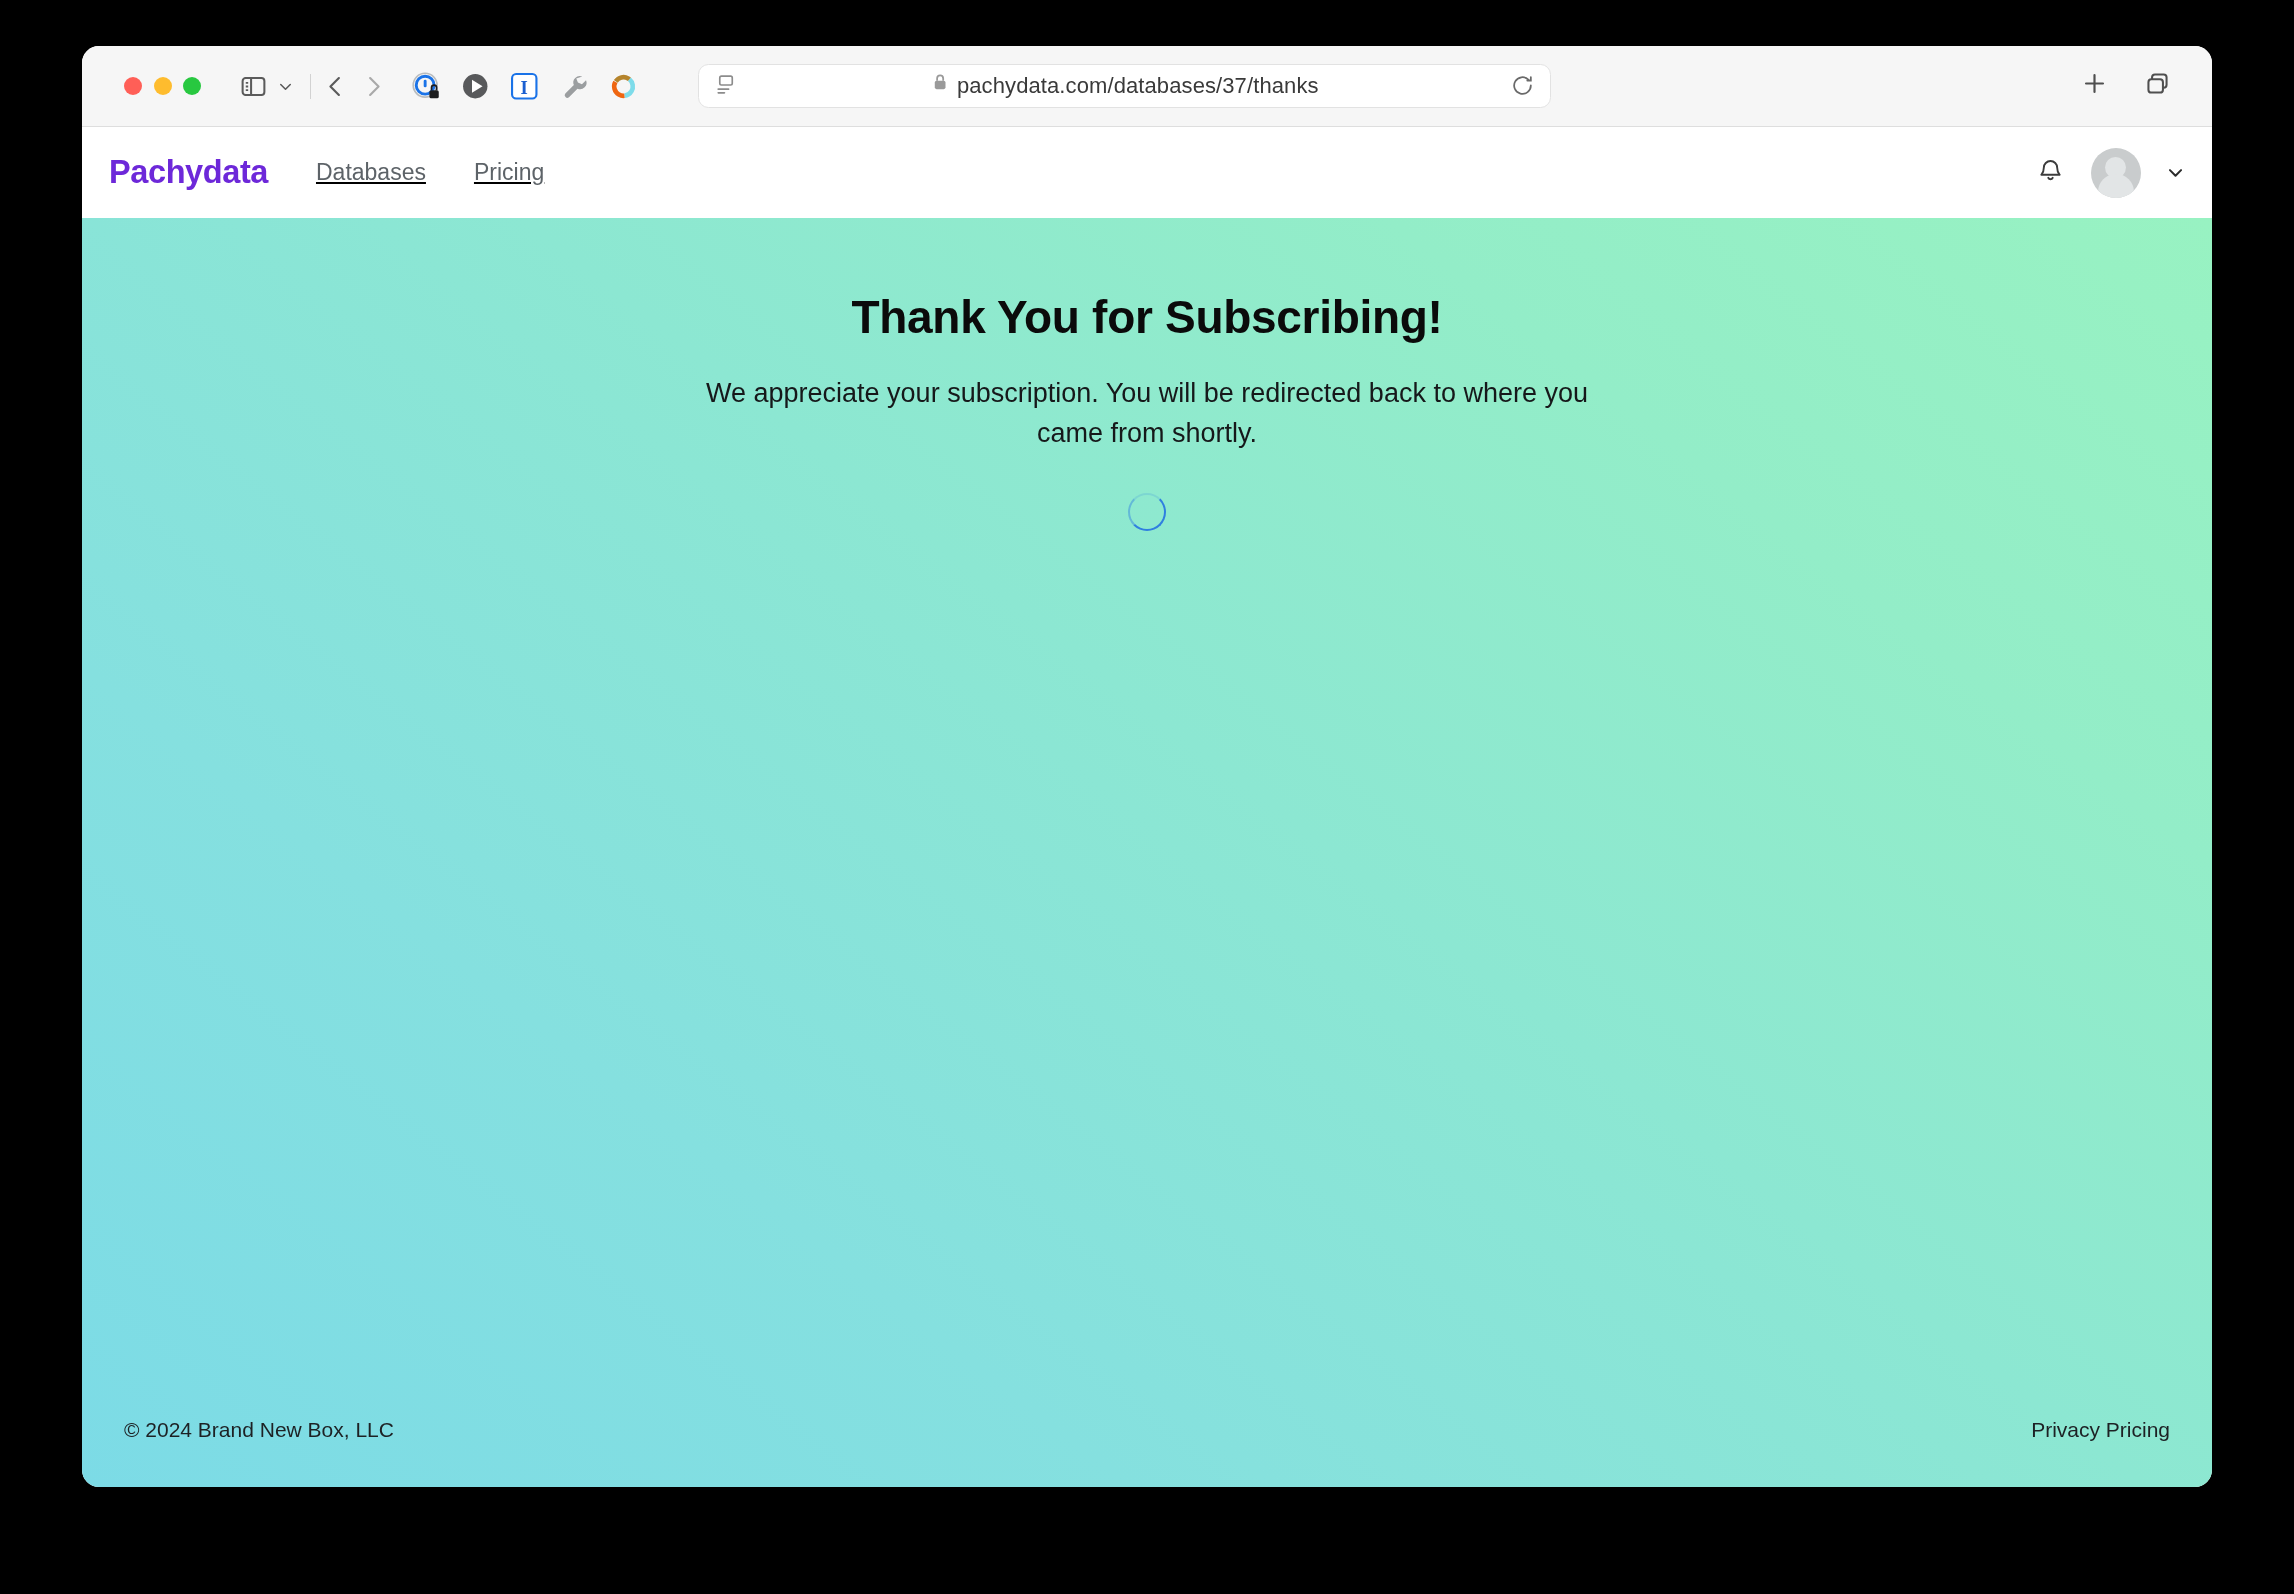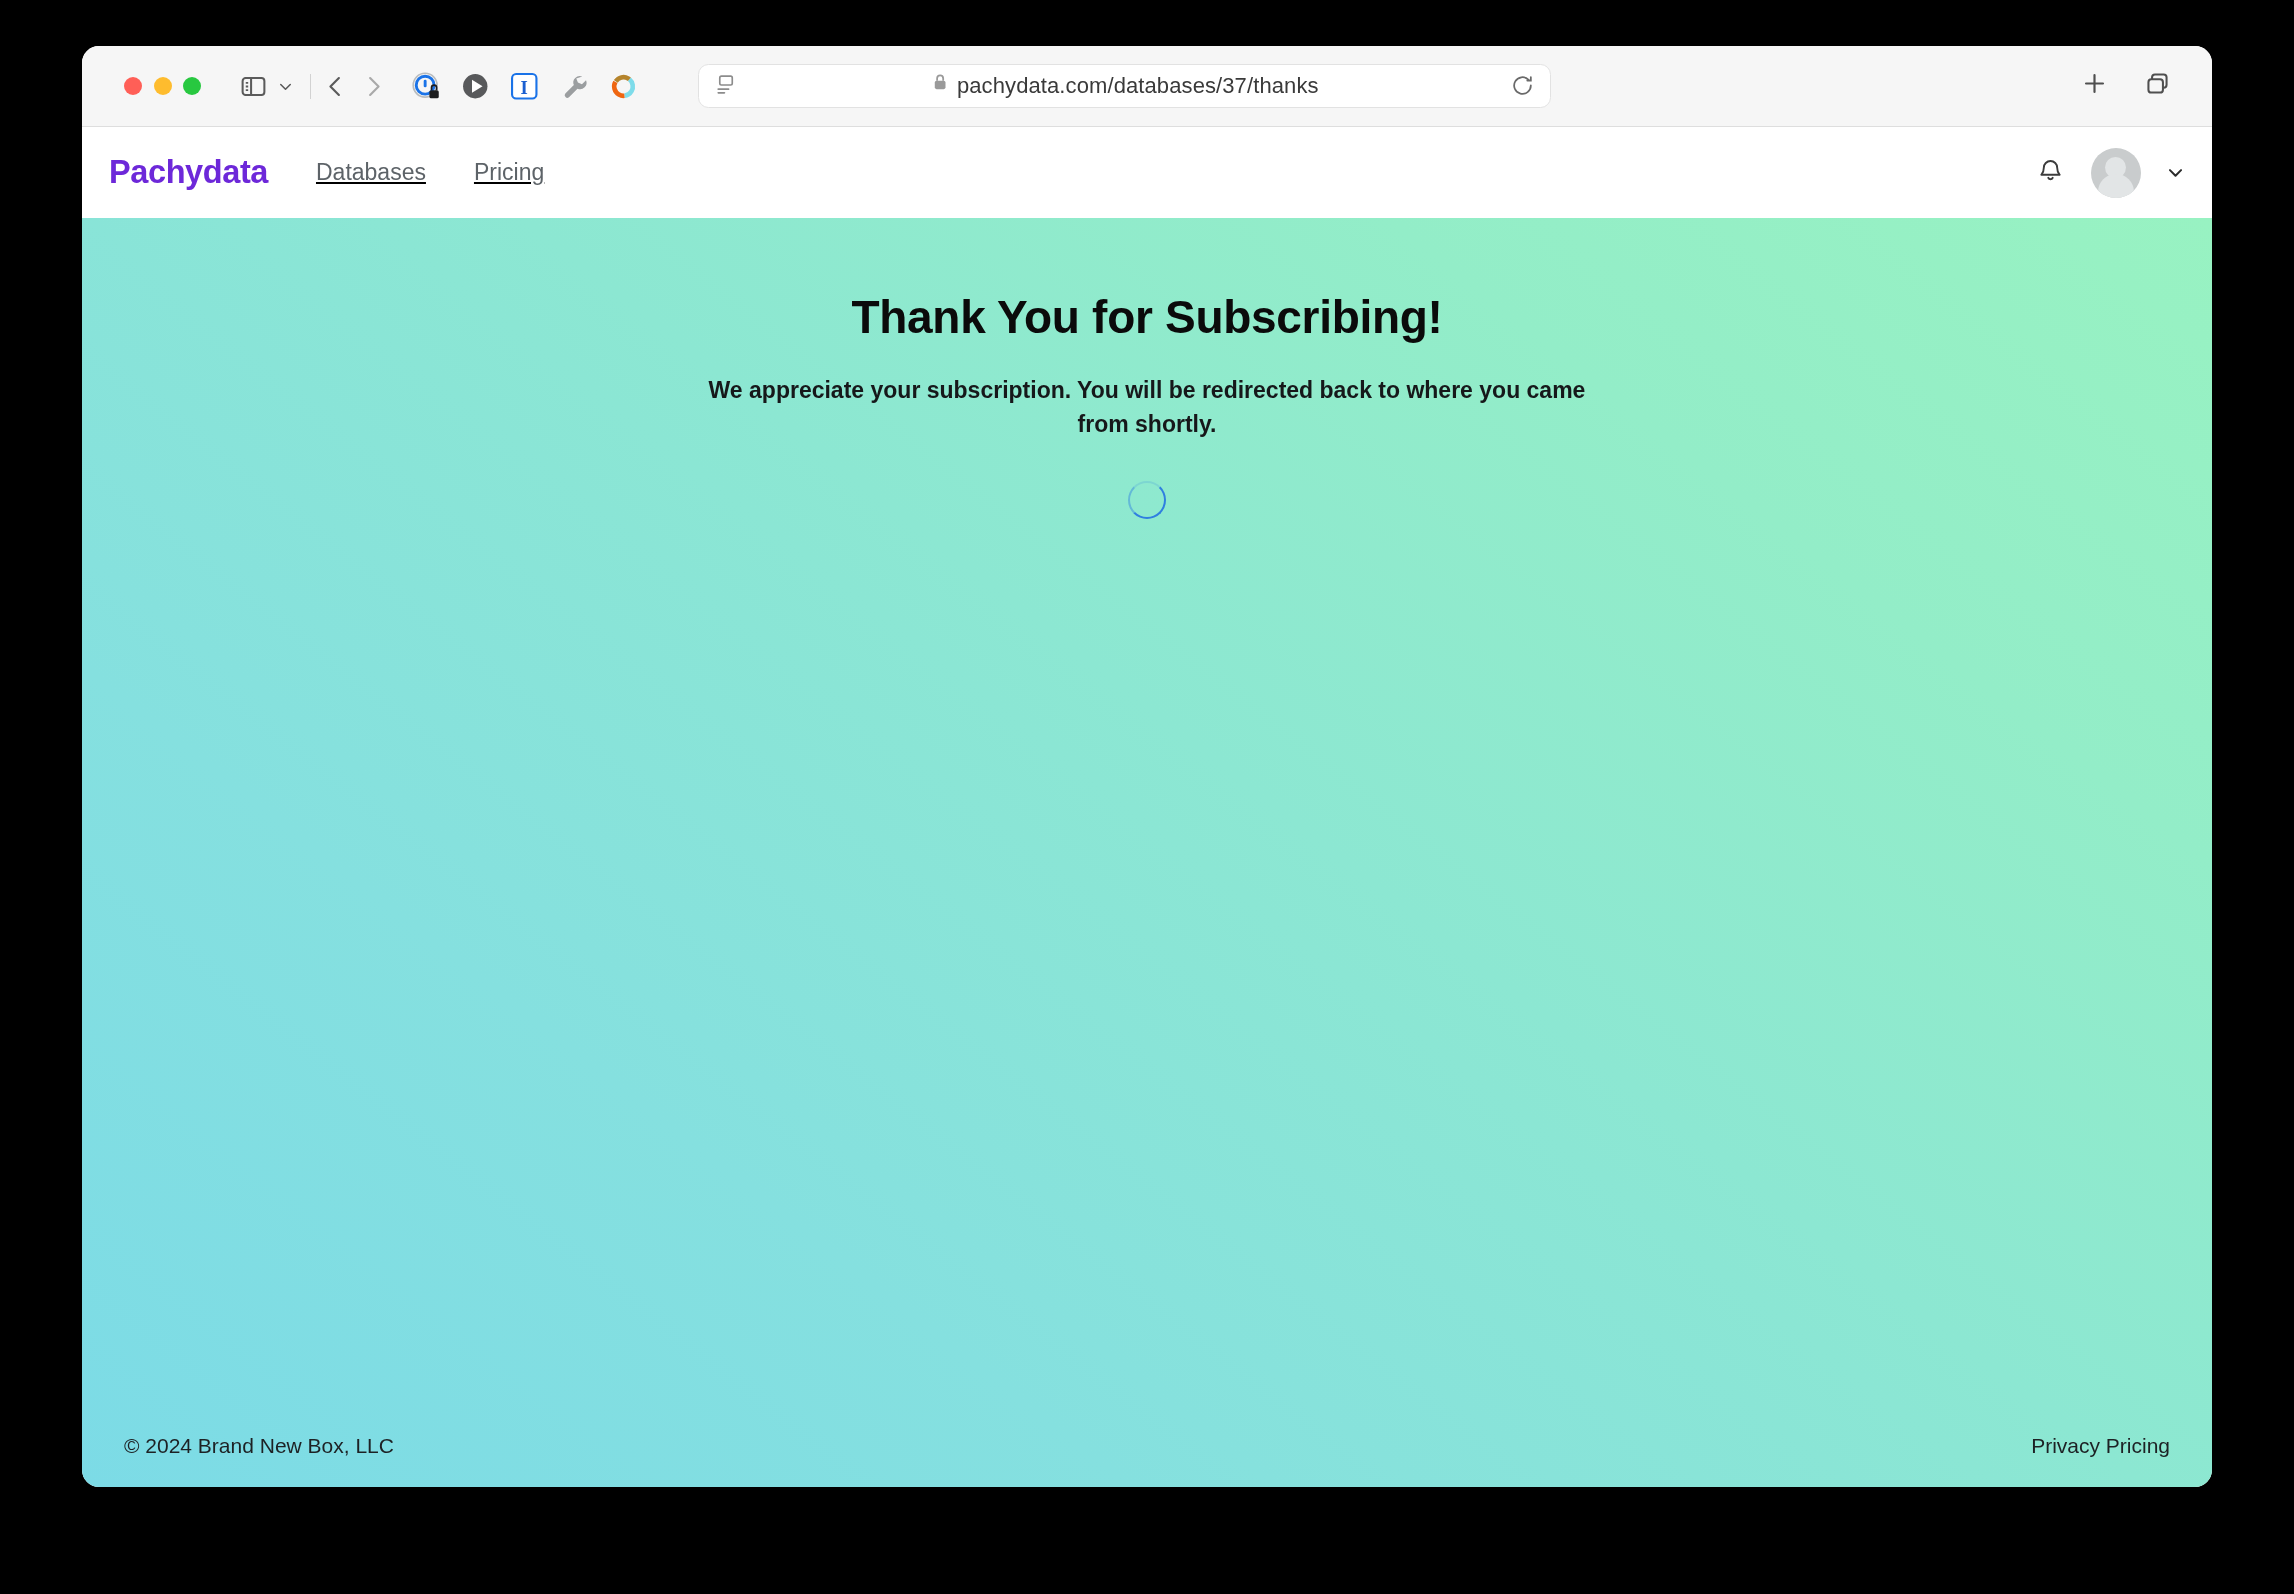--- a/index.html
+++ b/index.html
@@ -204,45 +204,45 @@
   #thanks-title {
     font-size: 46px;
     font-weight: bold;
     color: #0b0b0b;
     letter-spacing: -0.3px;
     line-height: 1.2;
   }
   #thanks-sub {
     margin: 29px auto 0 auto;
     max-width: 899px;
-    font-size: 23px;
+    font-size: 27px;
     line-height: 1.46;
     color: #16181a;
-    font-weight: 700;
+    font-weight: 400;
   }
 
   #spinner-wrap {
     margin-top: 40px;
     display: flex;
     justify-content: center;
   }
   #spinner {
     width: 38px;
     height: 38px;
     border-radius: 50%;
     border: 2.9px solid #2f7fe0;
     border-top-color: rgba(47,127,224,0.18);
     border-left-color: rgba(47,127,224,0.45);
     display: block;
   }
 
   
   #site-footer {
     position: absolute;
-    left: 0; right: 0; bottom: 0;
+    left: 0; right: 0; bottom: 16px;
     height: 82px;
     display: flex;
     align-items: center;
     padding: 0 42px;
     font-size: 21px;
     color: #1d2124;
   }
   #copyright { white-space: nowrap; }
   #privacy-link {
     margin-left: auto;

